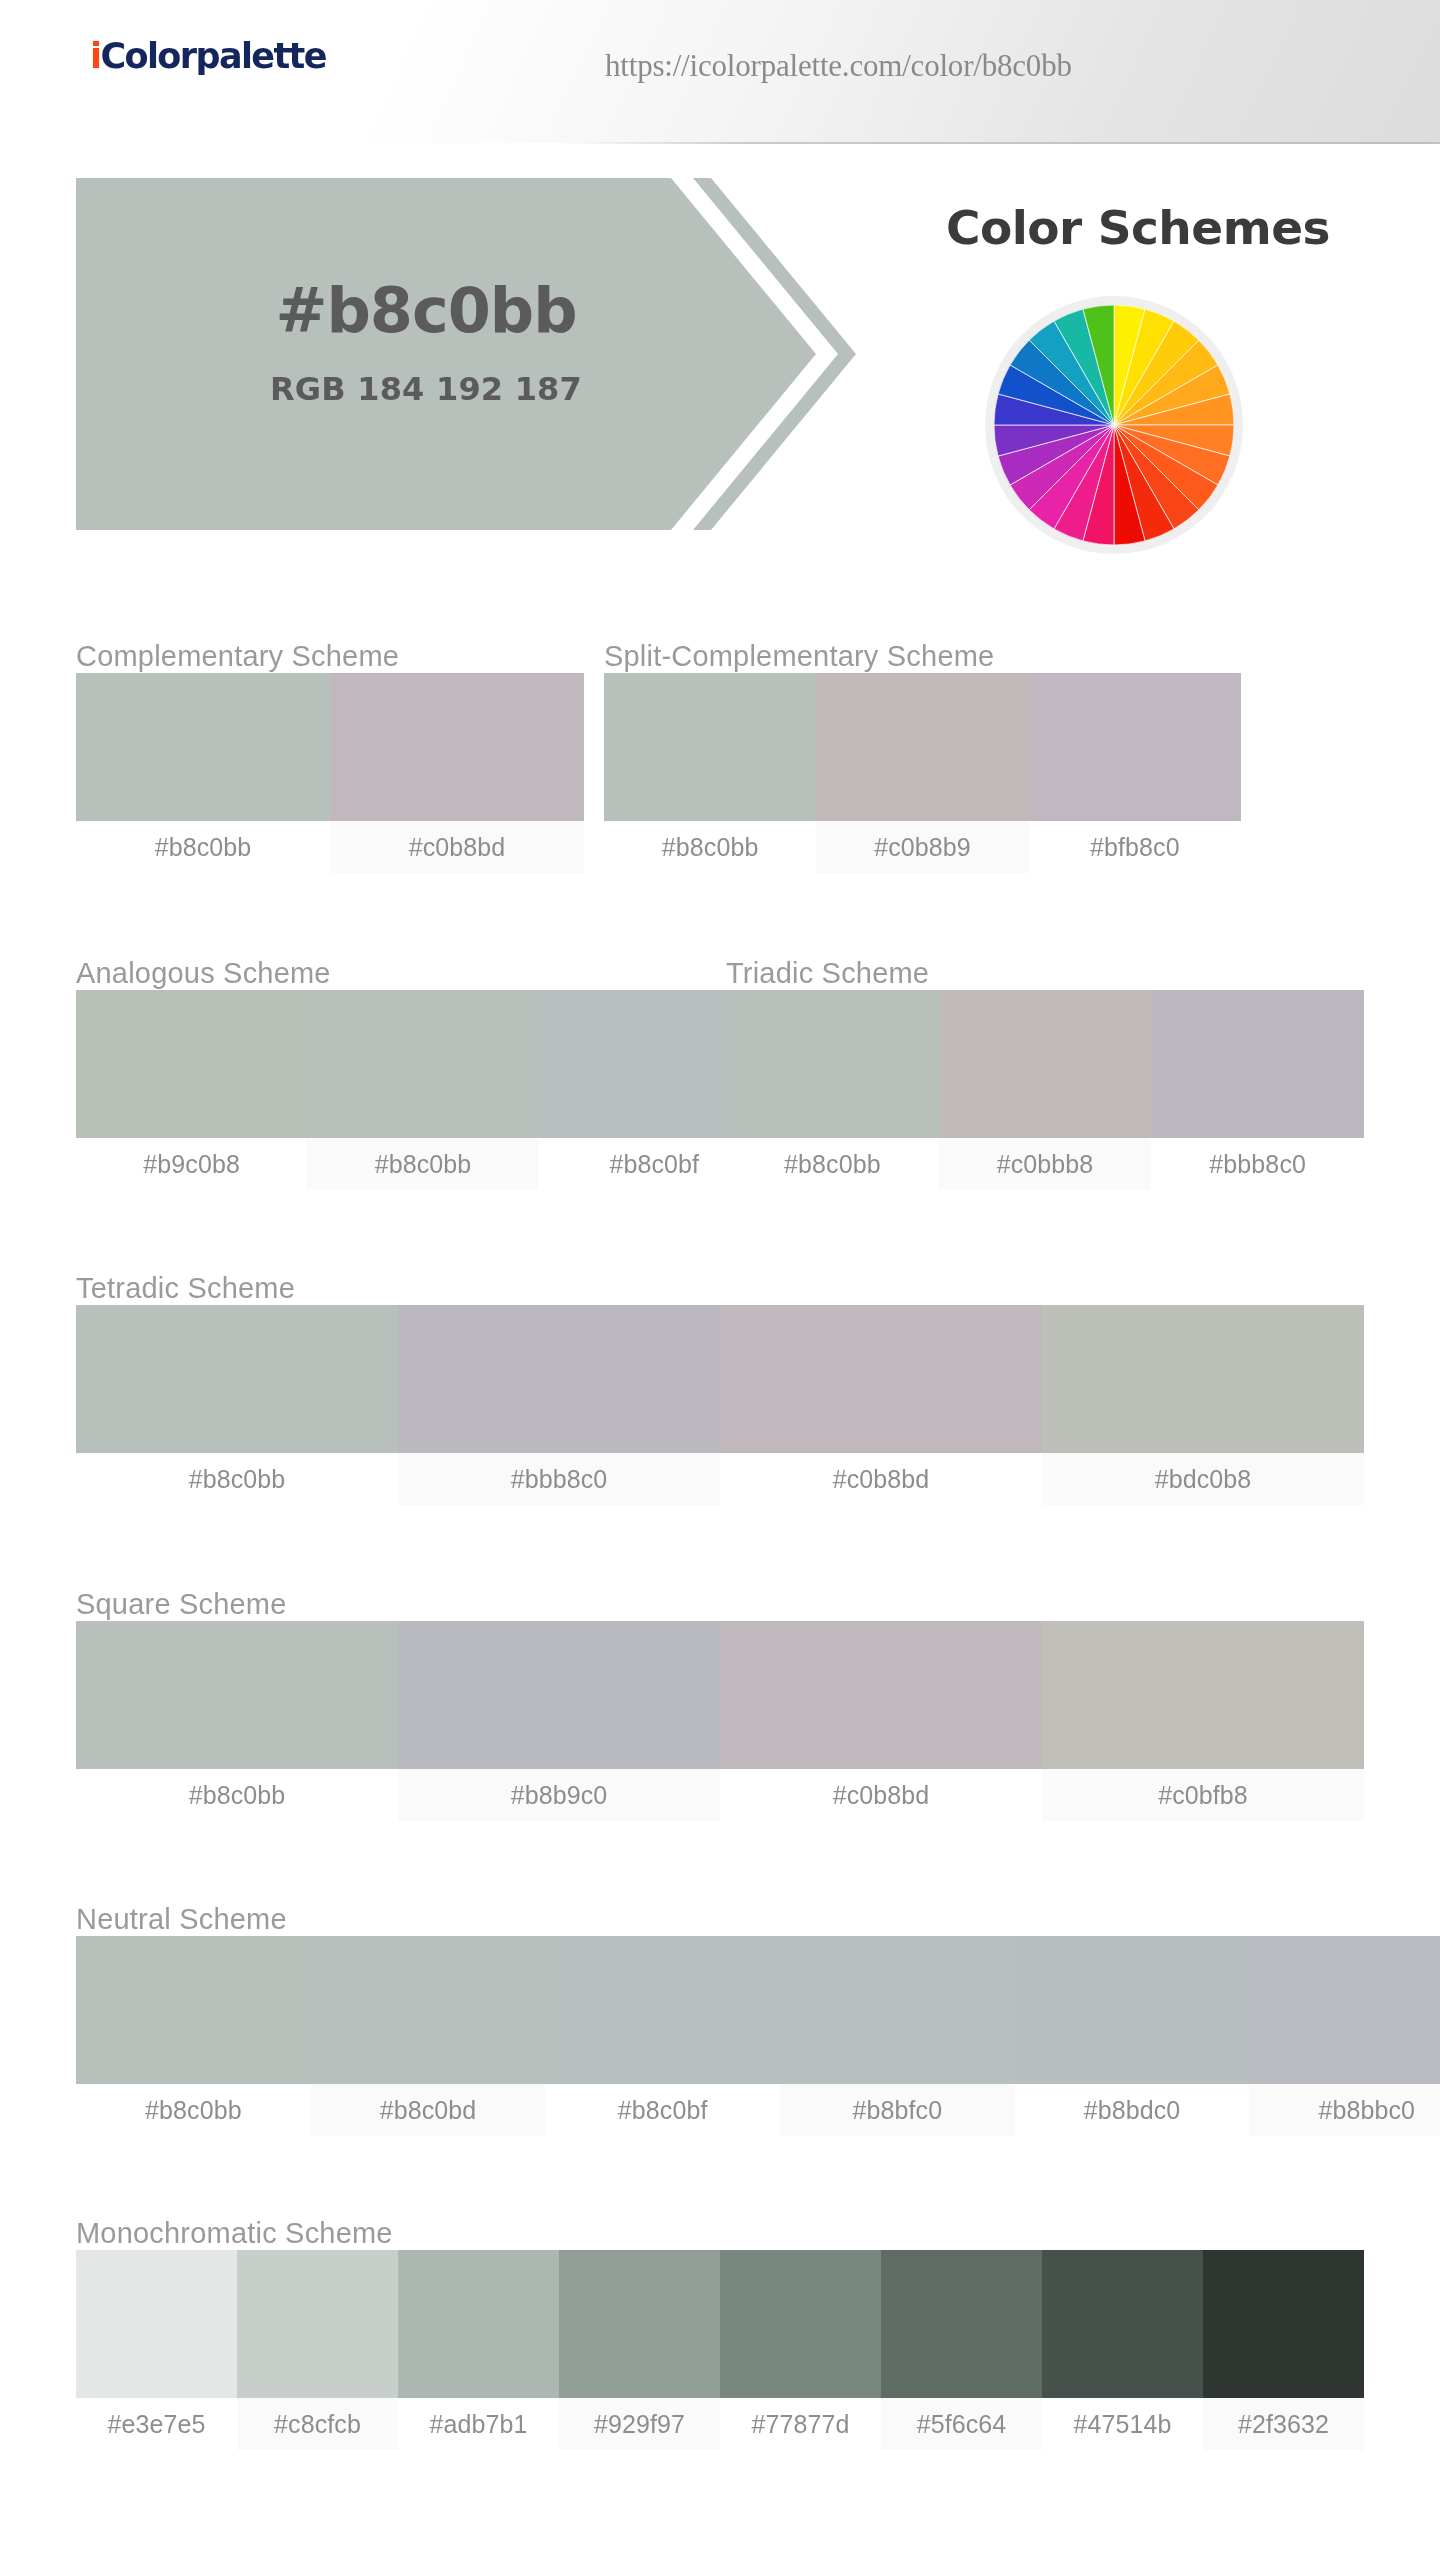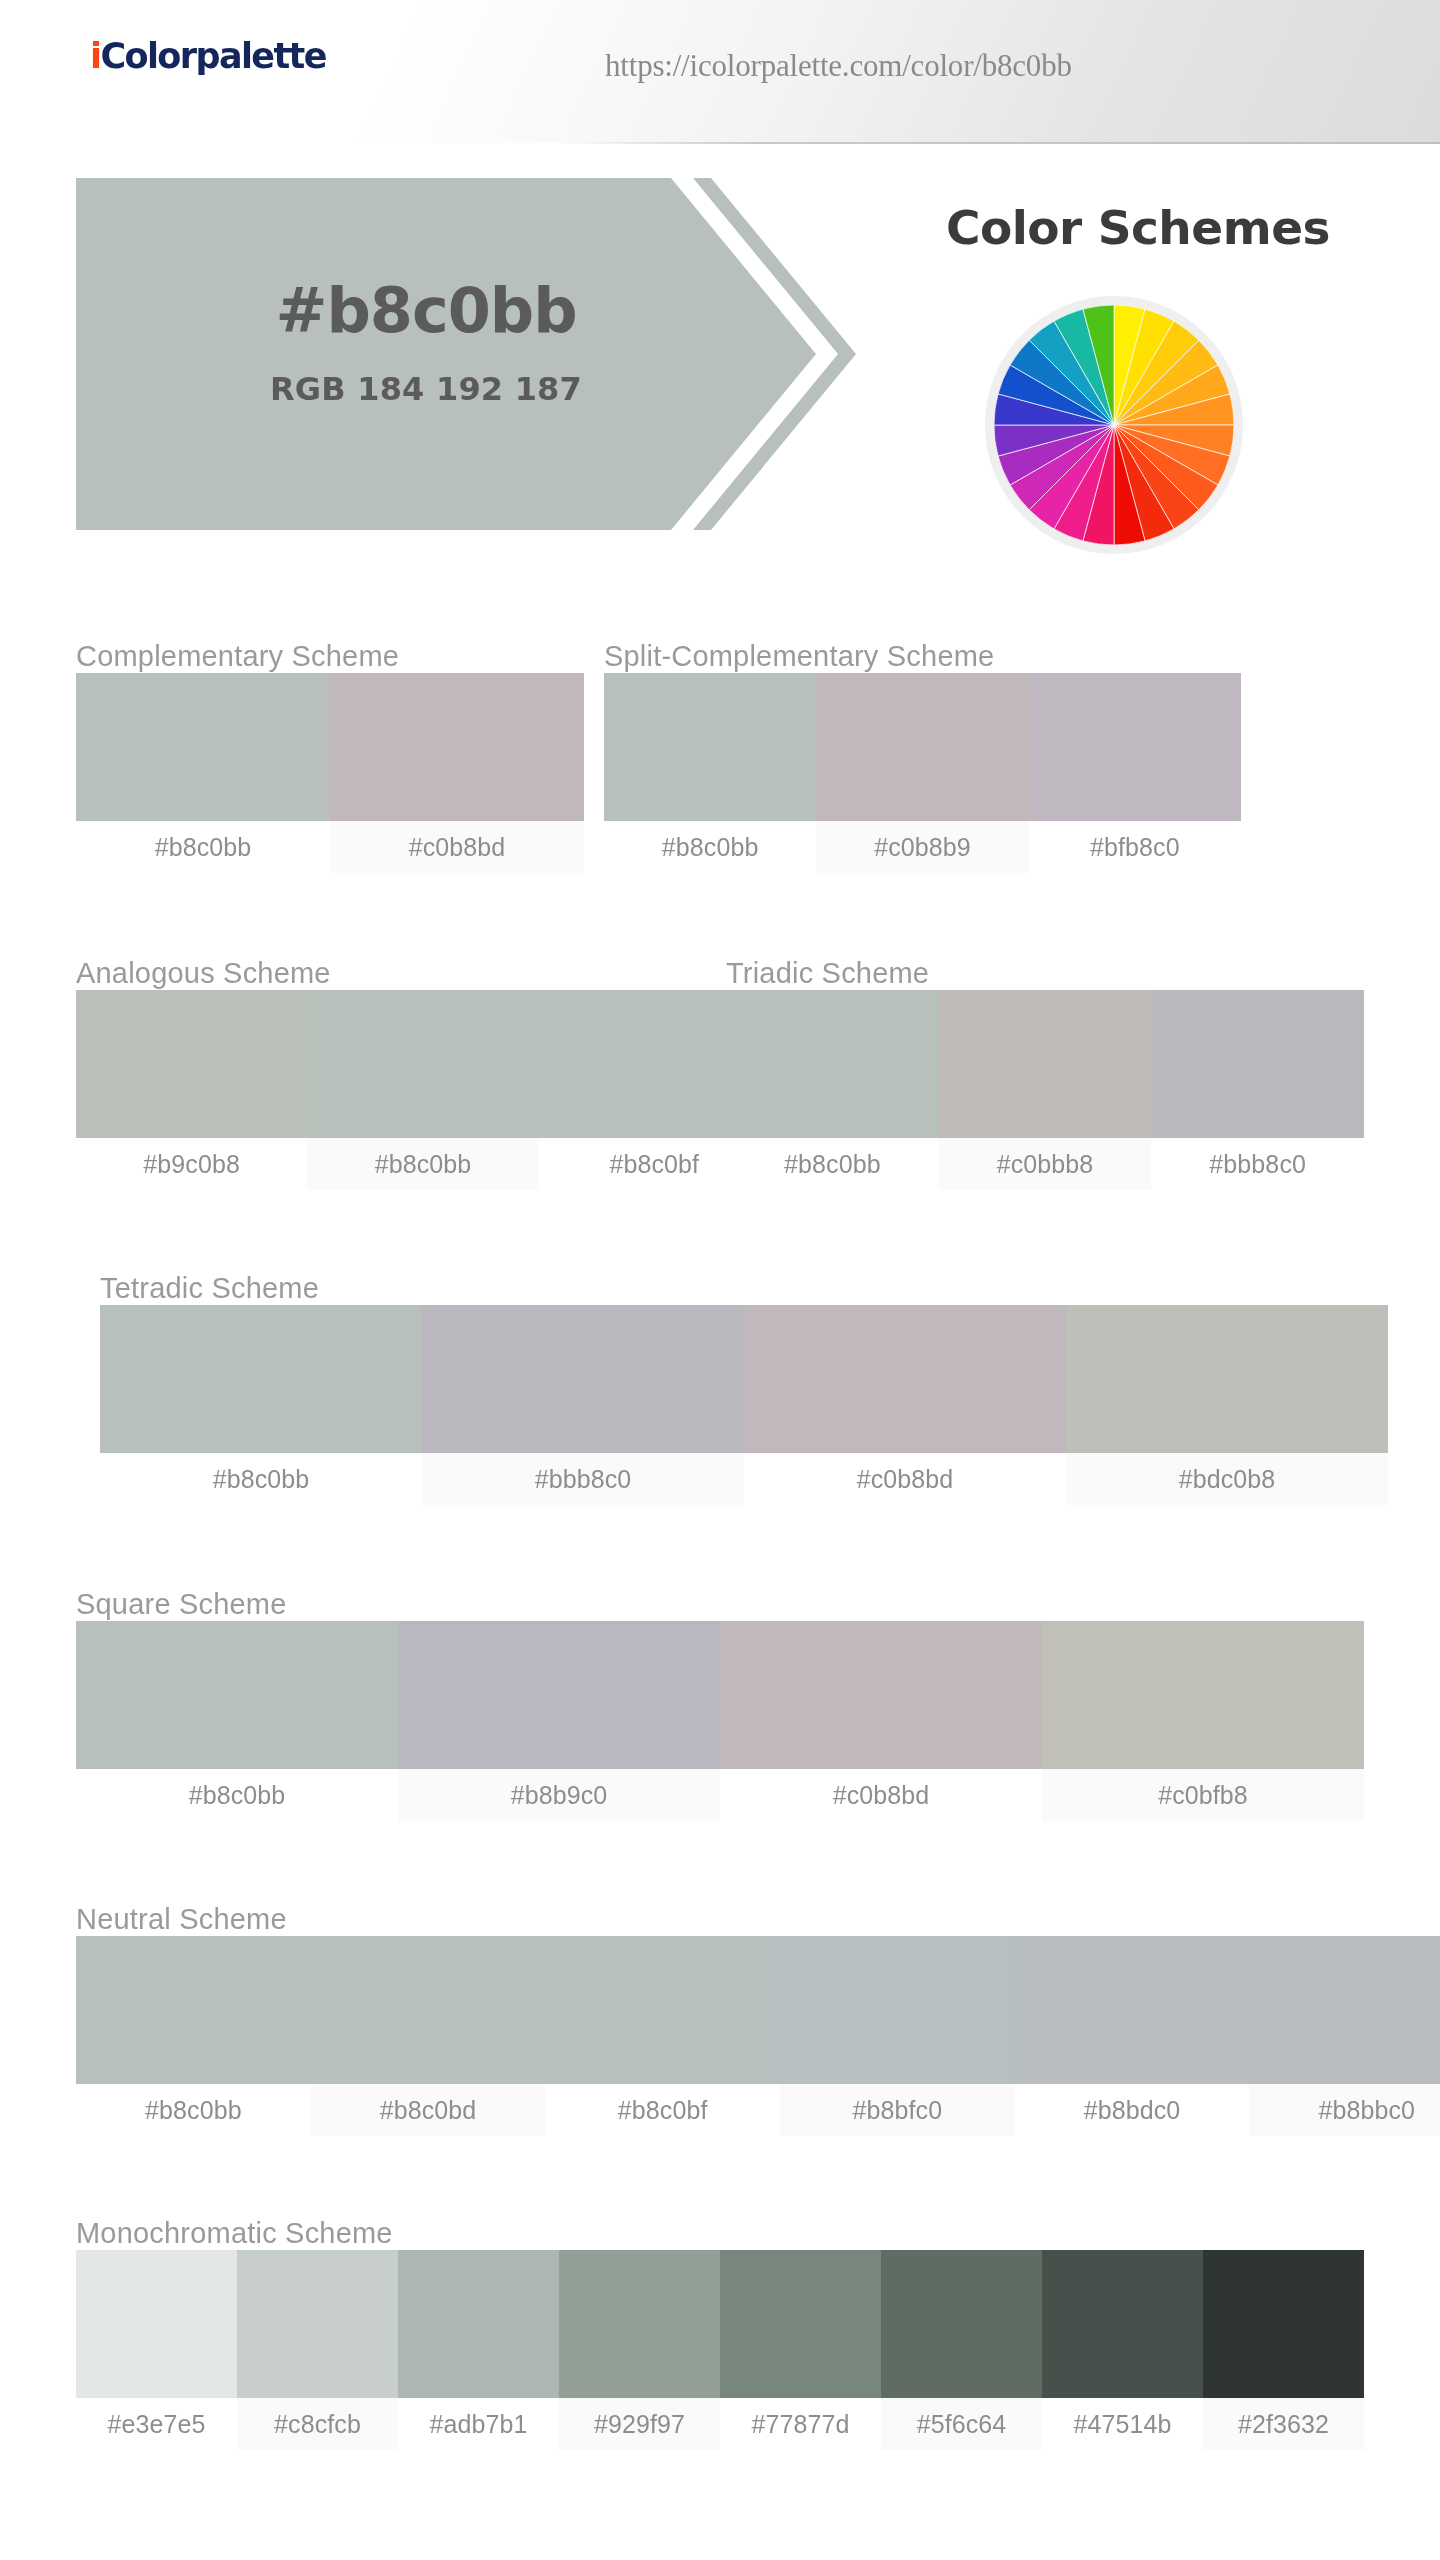--- a/index.html
+++ b/index.html
@@ -200,21 +200,21 @@
       <div class="swatch-band" style="background: rgb(192, 187, 184); flex: 1 1 0px;"></div>
       <div class="swatch-band" style="background: rgb(187, 184, 192); flex: 1 1 0px;"></div>
     </div>
   <div class="label-row">
       <div class="swatch-label plain" style="flex: 1 1 0px;">#b8c0bb</div>
       <div class="swatch-label alt" style="flex: 1 1 0px;">#c0bbb8</div>
       <div class="swatch-label plain" style="flex: 1 1 0px;">#bbb8c0</div>
     </div>
 </div>
 
-<div class="scheme-block" id="block-4" style="left:76px; top:1272px; width:1288px;margin-left:24px;">
+<div class="scheme-block" id="block-4" style="left:76px; top:1272px; width:1288px;">
   <div class="scheme-title">Tetradic Scheme</div>
   <div class="swatch-row">
       <div class="swatch-band" style="background: rgb(184, 192, 187); flex: 1 1 0px;"></div>
       <div class="swatch-band" style="background: rgb(187, 184, 192); flex: 1 1 0px;"></div>
       <div class="swatch-band" style="background: rgb(192, 184, 189); flex: 1 1 0px;"></div>
       <div class="swatch-band" style="background: rgb(189, 192, 184); flex: 1 1 0px;"></div>
     </div>
   <div class="label-row">
       <div class="swatch-label plain" style="flex: 1 1 0px;">#b8c0bb</div>
       <div class="swatch-label alt" style="flex: 1 1 0px;">#bbb8c0</div>

